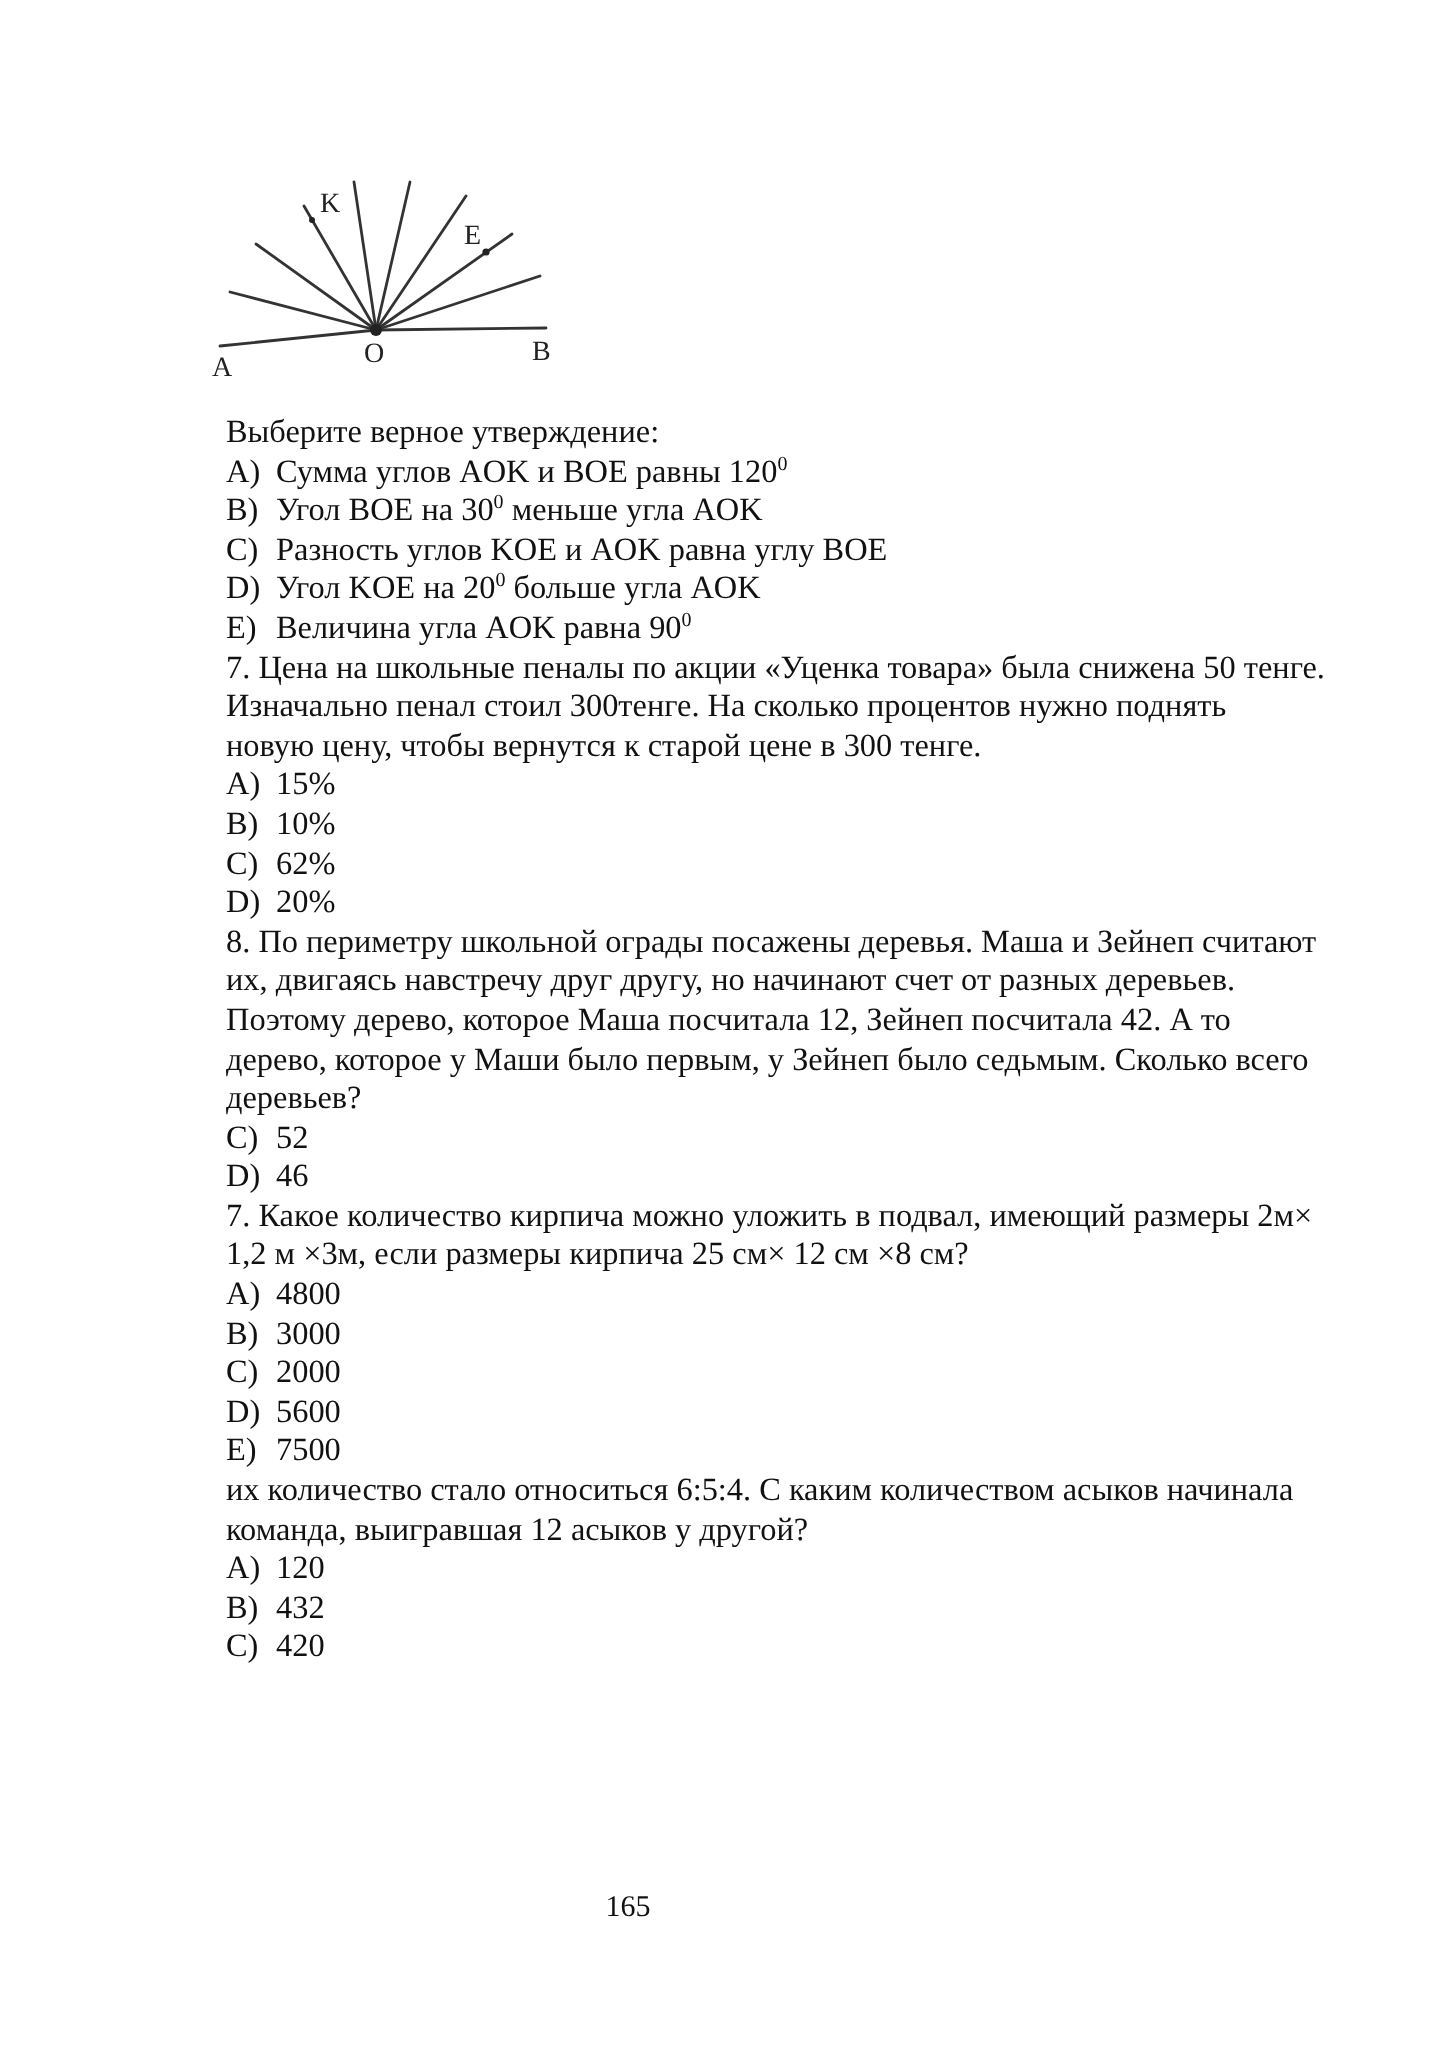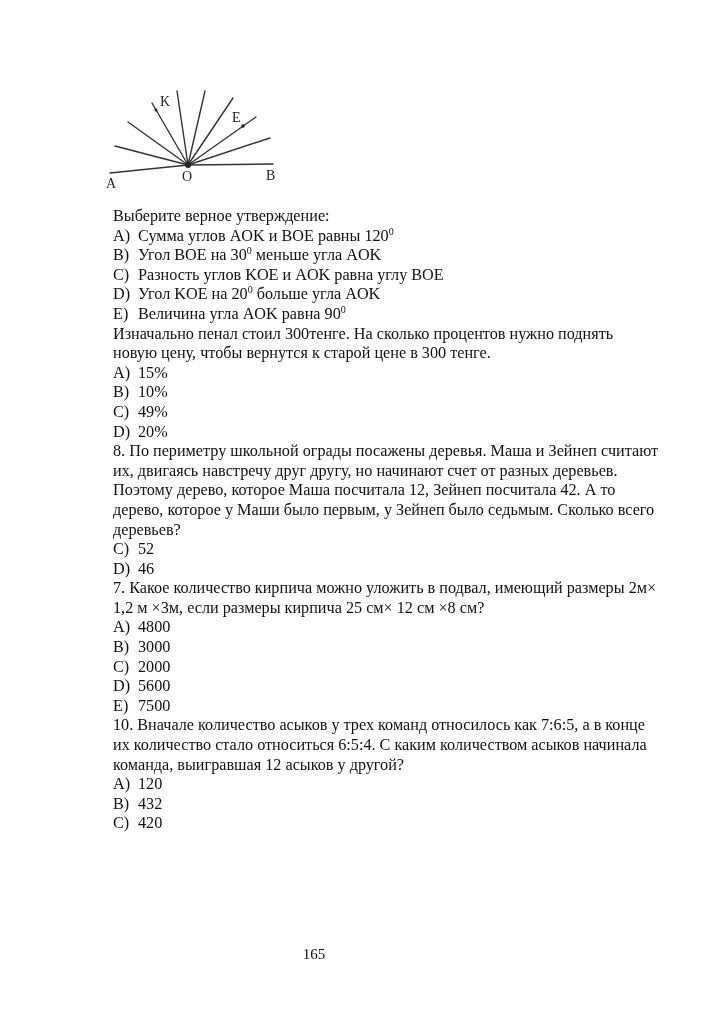--- a/index.html
+++ b/index.html
@@ -60,25 +60,26 @@
     </div>
     <div class="opt">
       <span class="letter">D)</span><span>Угол KOE на 20</span><sup>0</sup><span> больше угла AOK</span>
     </div>
     <div class="opt">
       <span class="letter">E)</span><span>Величина угла AOK равна 90</span><sup>0</sup>
     </div>
   </div>
 
   <div>
+    <div class="line">7. Цена на школьные пеналы по акции «Уценка товара» была снижена 50 тенге.</div>
     <div class="line">Изначально пенал стоил 300тенге.  На сколько процентов нужно поднять</div>
     <div class="line">новую цену, чтобы вернутся к старой цене в 300 тенге.</div>
     <div class="opt"><span class="letter">A)</span><span>15%</span></div>
     <div class="opt"><span class="letter">B)</span><span>10%</span></div>
-    <div class="opt"><span class="letter">C)</span><span>49%</span></div>
+    <div class="opt"><span class="letter">C)</span><span>62%</span></div>
     <div class="opt"><span class="letter">D)</span><span>20%</span></div>
   </div>
 
   <div>
     <div class="line">8. По периметру школьной ограды посажены деревья. Маша и Зейнеп считают</div>
     <div class="line">их, двигаясь навстречу друг другу, но начинают счет от разных деревьев.</div>
     <div class="line">Поэтому дерево, которое Маша посчитала 12, Зейнеп посчитала 42. А то</div>
     <div class="line">дерево, которое у Маши было первым, у Зейнеп было седьмым. Сколько всего</div>
     <div class="line">деревьев?</div>
     <div class="opt"><span class="letter">C)</span><span>52</span></div>
@@ -89,21 +90,20 @@
     <div class="line">7. Какое количество кирпича можно уложить в подвал, имеющий размеры 2м×</div>
     <div class="line">1,2 м ×3м, если размеры кирпича 25 см× 12 см ×8 см?</div>
     <div class="opt"><span class="letter">A)</span><span>4800</span></div>
     <div class="opt"><span class="letter">B)</span><span>3000</span></div>
     <div class="opt"><span class="letter">C)</span><span>2000</span></div>
     <div class="opt"><span class="letter">D)</span><span>5600</span></div>
     <div class="opt"><span class="letter">E)</span><span>7500</span></div>
   </div>
 
   <div>
-    <div class="line">10. Вначале количество асыков у трех команд относилось как 7:6:5, а в конце</div>
     <div class="line">их количество стало относиться 6:5:4. С каким количеством асыков начинала</div>
     <div class="line">команда, выигравшая 12 асыков у другой?</div>
     <div class="opt"><span class="letter">A)</span><span>120</span></div>
     <div class="opt"><span class="letter">B)</span><span>432</span></div>
     <div class="opt"><span class="letter">C)</span><span>420</span></div>
   </div>
 </div>
 
 <div class="page-number">165</div>
 

